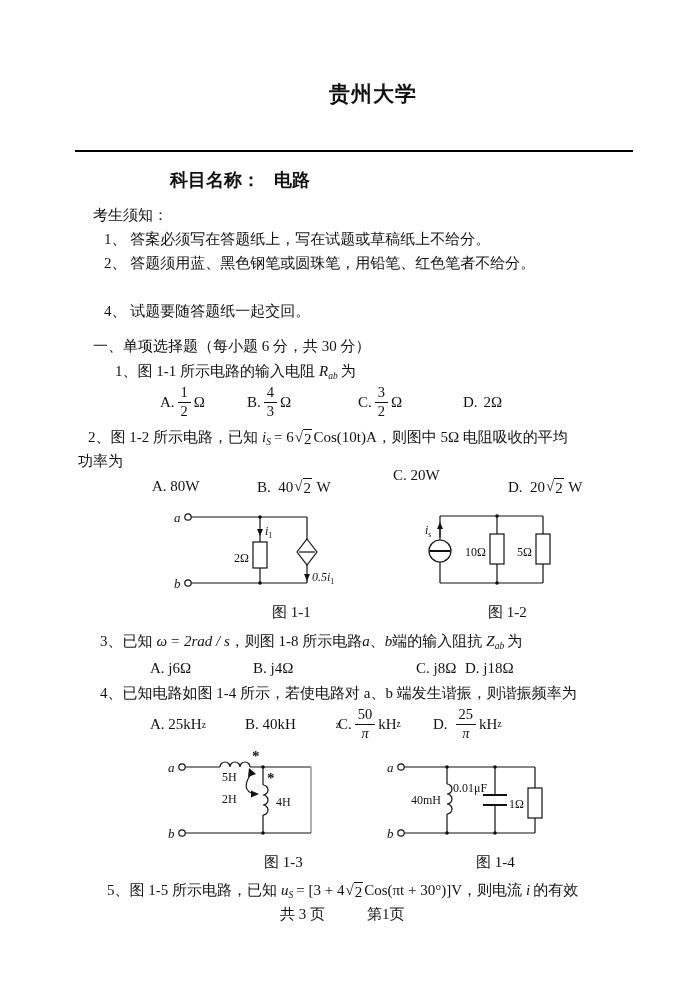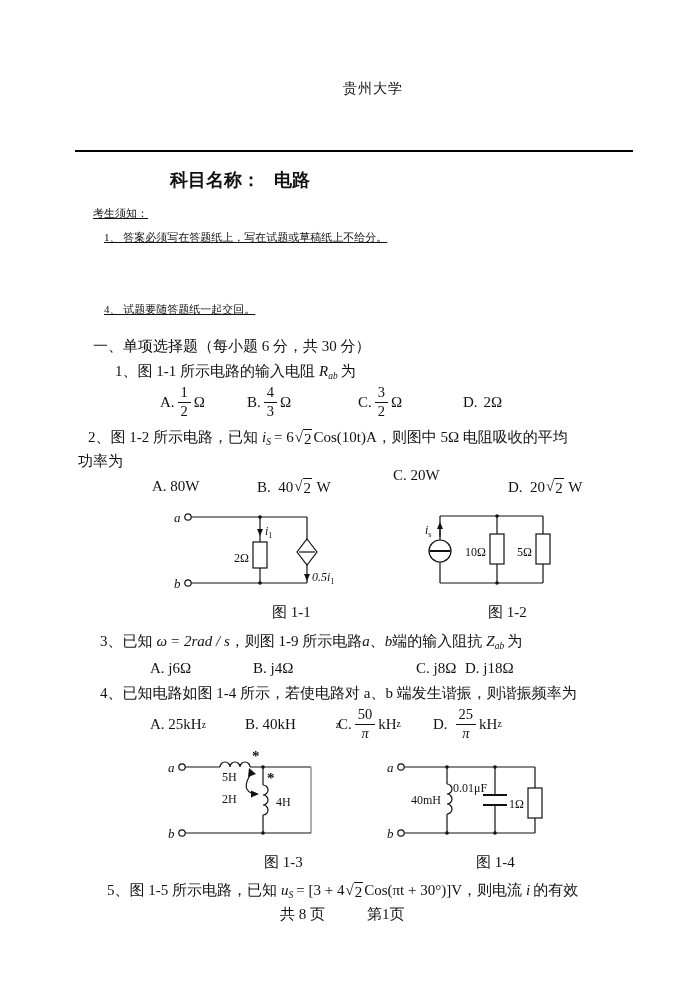--- a/index.html
+++ b/index.html
@@ -4,25 +4,25 @@
 <style>
   html,body{margin:0;padding:0;background:#e8e8e8;}
   .page{
     position:relative; width:696px; height:983px; margin:0 auto;
     background:#ffffff; color:#111;
     font-family:"Liberation Serif","DejaVu Serif",serif;
     overflow:hidden;
   }
   .abs{position:absolute; white-space:nowrap;}
   .center-band{position:absolute; left:75px; width:596px; text-align:center;}
-  .title{font-size:14px; font-weight:normal; letter-spacing:1px;}
+  .title{font-size:21px; font-weight:bold; letter-spacing:1px;}
   .rule{position:absolute; left:75px; width:558px; border-top:2px solid #000;}
   .subject{font-size:18px; font-weight:bold;}
   .subject .val{margin-left:14px;}
-  .body-text{font-size:11px;text-decoration:underline;}
+  .body-text{font-size:15px;}
   .stem{font-size:15px;}
   .opt{position:absolute; font-size:15px; white-space:nowrap; display:inline-flex; align-items:center;}
   .it{font-style:italic;}
   .sub{font-size:9.5px; vertical-align:-3px; font-style:italic;}
   .subr{font-size:9.5px; vertical-align:-3px;}
   .sym{margin:0 3px 0 4px;}
   .frac{display:inline-flex; flex-direction:column; align-items:center; line-height:1.1; margin:0 3px; font-size:14.5px;}
   .frac .num{padding:0 3px 1px; border-bottom:1px solid #111;}
   .frac .den{padding-top:1px;}
   .sqrt{display:inline-flex; align-items:flex-start; margin:0 1px;}
@@ -43,20 +43,21 @@
 <div class="page">
 
   <div class="center-band title" style="top:80px;">贵州大学</div>
   <div class="rule" style="top:150px;"></div>
   <div class="abs subject" style="left:170px; top:168px;">
     <span>科目名称：</span><span class="val">电路</span>
   </div>
 
   <div class="abs body-text" style="left:93px; top:206px;">考生须知：</div>
   <div class="abs body-text" style="left:104px; top:230px;">1、 答案必须写在答题纸上，写在试题或草稿纸上不给分。</div>
+  <div class="abs body-text" style="left:104px; top:254px;">2、 答题须用蓝、黑色钢笔或圆珠笔，用铅笔、红色笔者不给分。</div>
   <div class="abs body-text" style="left:104px; top:302px;">4、 试题要随答题纸一起交回。</div>
 
   <div class="abs stem" style="left:93px; top:337px;">一、单项选择题（每小题 6 分，共 30 分）</div>
 
   <div class="abs stem" style="left:115px; top:362px;">
     <span>1、图 1-1 所示电路的输入电阻</span><span class="it sym"><span>R</span><span class="sub">ab</span></span><span>为</span>
   </div>
   <div class="opt" style="left:160px; top:385px; height:34px;">
     <span>A.</span>
       <span class="frac">
@@ -145,21 +146,21 @@
     <path class="wire" d="M123 10 V77"></path>
     <rect class="comp" x="116" y="28" width="14" height="30"></rect>
     <text x="112" y="50" font-size="12" text-anchor="end">5Ω</text>
     <path class="wire" d="M20 77 H123"></path>
     <circle class="dot" cx="77" cy="10" r="1.8"></circle>
     <circle class="dot" cx="77" cy="77" r="1.8"></circle>
   </svg>
   <div class="cap" style="left:462px; top:603px;">图 1-2</div>
 
   <div class="abs stem" style="left:100px; top:632px;">
-    <span>3、已知</span><span class="it sym">ω</span><span class="it">= 2rad / s</span><span>，则图 1-9 所示电路</span><span class="it">a</span><span>、</span><span class="it">b</span><span>端的输入阻抗</span><span class="it sym"><span>Z</span><span class="sub">ab</span></span><span>为</span>
+    <span>3、已知</span><span class="it sym">ω</span><span class="it">= 2rad / s</span><span>，则图 1-8 所示电路</span><span class="it">a</span><span>、</span><span class="it">b</span><span>端的输入阻抗</span><span class="it sym"><span>Z</span><span class="sub">ab</span></span><span>为</span>
   </div>
   <div class="opt" style="left:150px; top:660px;">A. j6Ω</div>
   <div class="opt" style="left:253px; top:660px;">B. j4Ω</div>
   <div class="opt" style="left:372px; top:660px;margin-left:44px;">C. j8Ω</div>
   <div class="opt" style="left:465px; top:660px;">D. j18Ω</div>
 
   <div class="abs stem" style="left:100px; top:684px;">4、已知电路如图 1-4 所示，若使电路对 a、b 端发生谐振，则谐振频率为</div>
   <div class="opt" style="left:150px; top:716px;">
     <span>A. 25kH</span>
       <span class="subr">z</span>
@@ -237,16 +238,16 @@
     <circle class="dot" cx="110" cy="85" r="1.8"></circle>
   </svg>
   <div class="cap" style="left:450px; top:853px;">图 1-4</div>
 
   <div class="abs stem" style="left:107px; top:881px;">
     <span>5、图 1-5 所示电路，已知</span><span class="it sym"><span>u</span><span class="sub">S</span></span><span>= [3 + 4</span><span class="sqrt">
         <span class="rad">2</span>
       </span><span>Cos(πt + 30°)]V，则电流</span><span class="it sym">i</span><span>的有效</span>
   </div>
 
-  <div class="abs stem" style="left:280px; top:905px;">共 8 页</div>
+  <div class="abs stem" style="left:280px; top:905px;">共 3 页</div>
   <div class="abs stem" style="left:367px; top:905px;">第1页</div>
 
 </div>
 
 </body></html>

